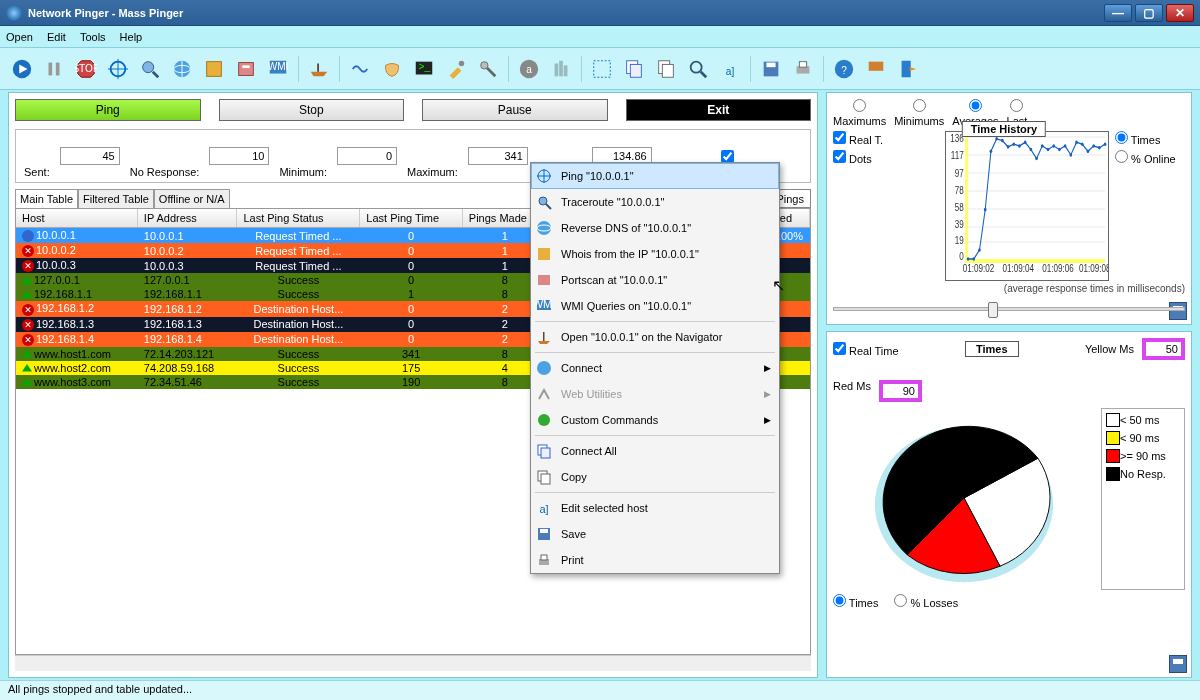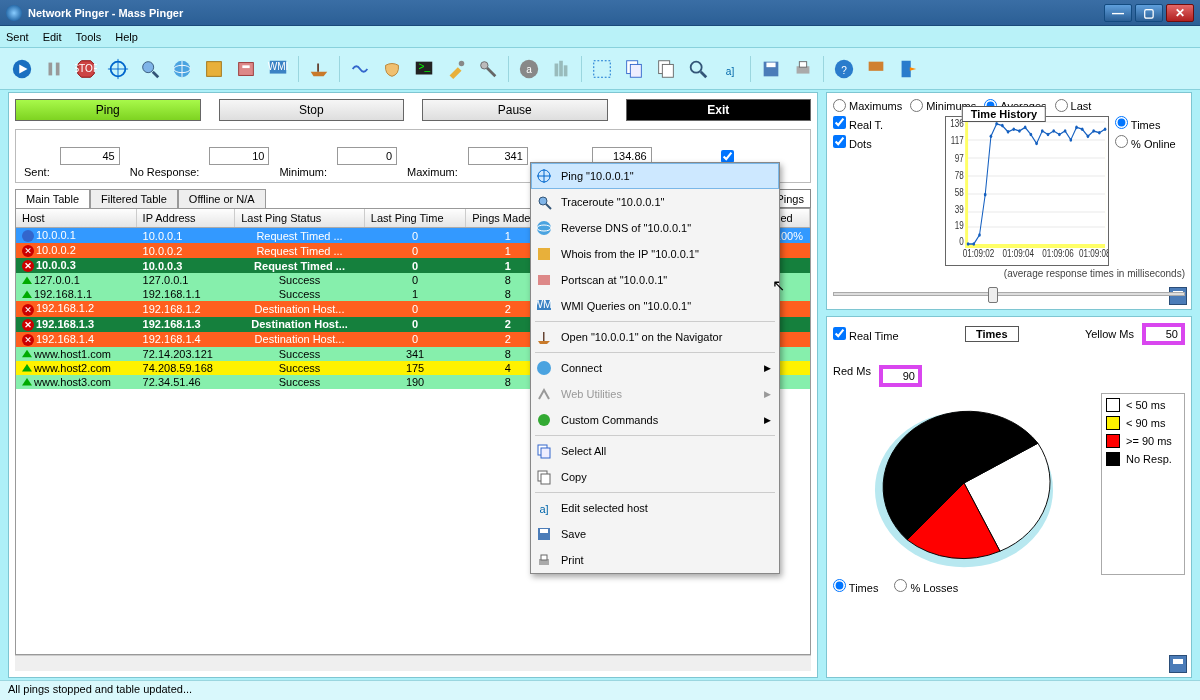--- a/index.html
+++ b/index.html
@@ -27,67 +27,67 @@
 .bigbtn { flex: 1; height: 22px; border: 1px solid #666; background: linear-gradient(#f6f6f6,#dedede); display: flex; align-items: center; justify-content: center; cursor: pointer; font-size: 12px; }
 .bigbtn.ping { background: linear-gradient(#a8f94a,#7ed321); }
 .bigbtn.exit { background: #000; color: #fff; font-weight: bold; }
 
 .statsrow { border: 1px solid #bbb; padding: 4px 8px; display: flex; align-items: center; gap: 10px; margin-bottom: 6px; font-size: 11px; }
 .statbox { border: 1px solid #999; padding: 2px 4px; min-width: 60px; text-align: right; background: #fff; height: 18px; }
 .statsrow label { white-space: nowrap; margin-top: 32px; }
 .chk { width: 13px; height: 13px; }
 
 .tabs { display: flex; gap: 0; }
-.tab { padding: 3px 10px; border: 1px solid #999; border-bottom: none; background: #eee; cursor: pointer; }
+.tab { padding: 3px 4px; border: 1px solid #999; border-bottom: none; background: #eee; cursor: pointer; }
 .tab.active { background: #fff; font-weight: normal; }
 .quickstop { margin-left: auto; border: 1px solid #888; padding: 2px 6px; display: flex; align-items: center; gap: 4px; background: #fff; }
 
 .tablewrap { border: 1px solid #999; flex: 1; overflow: auto; position: relative; background: #fff; }
 table { border-collapse: collapse; width: 100%; font-size: 11px; }
 th { background: linear-gradient(#fefefe,#e5e5e5); border-right: 1px solid #ccc; border-bottom: 1px solid #aaa; padding: 3px 6px; text-align: left; font-weight: normal; }
 td { padding: 1px 6px; border-right: 1px solid transparent; white-space: nowrap; }
 tr.sel { background: #3399ff; color: #fff; }
-tr.red { background: #15803d; color: #fff; font-weight: bold; }
+tr.red { background: #0f172a; color: #fff; }
 tr.orange { background: #ff5f1f; color: #fff; }
 tr.yellow { background: #fff200; }
-tr.white { background: #86efac; }
+tr.white { background: #4d7c0f; }
 .statusicon { display: inline-block; width: 10px; height: 10px; vertical-align: middle; margin-right: 2px; }
 .ic-ok { background: #0a0; clip-path: polygon(50% 0,100% 75%,0 75%);} 
 .ic-bad { width: 12px; height: 12px; border-radius: 50%; background: #c00; color: #fff; text-align: center; line-height: 12px; font-size: 9px; }
 .ic-sel { width: 12px; height: 12px; border-radius: 50%; background: #36c; }
 
 .hscrl { height: 16px; border-top: 1px solid #ccc; background: #efefef; }
 
 .ctxmenu { position: absolute; top: 162px; left: 530px; width: 250px; background: #f4f4f4; border: 1px solid #888; box-shadow: 2px 3px 6px rgba(0,0,0,0.35); z-index: 50; }
 .ctxmenu .mi { display: flex; align-items: center; padding: 3px 8px 3px 4px; gap: 8px; height: 26px; cursor: default; }
 .ctxmenu .mi:hover, .ctxmenu .mi.hi { background: #cde8ff; border: 1px solid #7ab7e8; padding: 2px 7px 2px 3px; }
 .ctxmenu .mi.disabled { color: #999; }
 .ctxmenu .msep { height: 1px; background: #ccc; margin: 2px 4px; }
 .ctxmenu .micon { width: 18px; height: 18px; display:flex; align-items:center; justify-content:center; }
 .ctxmenu .micon svg { width:16px; height:16px; }
 .ctxmenu .arrow { margin-left: auto; font-size: 9px; }
 
 .card { background: #fff; border: 1px solid #7ec6d2; padding: 6px; }
 .radio-row { display: flex; gap: 8px; align-items: center; margin-bottom: 4px; }
-.radio-row label { display: flex; align-items: center; gap: 3px; }
+.radio-row label { display: flex; align-items: center; gap: 3px; flex-direction: column; }
 .chartarea { flex: 1; position: relative; }
 .chartTitleBox { position: absolute; top: -10px; left: 50%; transform: translateX(-50%); background: #fff; border: 1px solid #555; padding: 1px 8px; font-weight: bold; z-index: 2; }
 .linechart { width: 100%; height: 150px; border: 1px solid #666; background: #fff; position: relative; }
 .subtxt { text-align: right; font-size: 10px; color: #444; margin-top: 2px; }
 
 .slider { margin-top: 6px; height: 18px; display: flex; align-items: center; }
 .slidertrack { flex: 1; height: 4px; background: #ddd; border: 1px solid #aaa; position: relative; }
 .sliderthumb { position: absolute; top: -6px; left: 44%; width: 10px; height: 16px; background: #eee; border: 1px solid #777; border-radius: 2px; }
 
 .piecard input.numx { width: 43px; text-align: right; border: 4px solid #d946ef; padding: 1px 3px; }
 
 .piebox { display:flex; gap:6px; margin-top:6px; }
 .piesvg { flex:1; }
 .legend { width:84px; border:1px solid #aaa; padding:4px; display:flex; flex-direction:column; gap:4px; }
-.legrow { display:flex; align-items:center; gap:6px; font-size:10px; }
+.legrow { display:flex; align-items:center; font-size:10px; }
 .sw { width:14px; height:14px; border:1px solid #000; }
 
 .statusbar { position: absolute; bottom: 0; left: 0; right: 0; height: 20px; background: #d9f8fc; border-top: 1px solid #9ad6df; padding: 2px 8px; font-size: 11px; }
 
 .saveicon { position:absolute; bottom:4px; right:4px; width:18px; height:18px; background:#4b7cb8; border:1px solid #2a4d78; }
 .saveicon::after{content:""; position:absolute; top:3px; left:3px; right:3px; height:5px; background:#fff; }
 
 .cursor { position:absolute; top:276px; left:772px; z-index:60; font-size:16px; pointer-events:none;}
 </style>
 </head>
@@ -97,21 +97,21 @@
   <div class="t-icon"></div>
   <span>Network Pinger - Mass Pinger</span>
   <div class="t-buttons">
     <span>—</span>
     <span>▢</span>
     <span class="close">✕</span>
   </div>
 </div>
 
 <div class="menubar">
-  <span>Sent</span>
+  <span>Open</span>
   <span>Edit</span>
   <span>Tools</span>
   <span>Help</span>
 </div>
 
 <div class="toolbar">
   <span class="tbtn">
       <svg viewBox="0 0 24 24">
         <circle cx="12" cy="12" r="10" fill="#1a6fc0"></circle>
         <polygon points="9,7 18,12 9,17" fill="#fff"></polygon>
@@ -686,21 +686,21 @@
       <span class="arrow">▶</span>
     </div>
     <div class="msep"></div>
     <div class="mi">
       <span class="micon">
         <svg viewBox="0 0 16 16">
           <rect x="2" y="2" width="9" height="10" fill="#fff" stroke="#36c"></rect>
           <rect x="5" y="5" width="9" height="10" fill="#eef" stroke="#36c"></rect>
         </svg>
       </span>
-      <span>Select All</span>
+      <span>Connect All</span>
     </div>
     <div class="mi">
       <span class="micon">
         <svg viewBox="0 0 16 16">
           <rect x="2" y="2" width="9" height="10" fill="#fff" stroke="#666"></rect>
           <rect x="5" y="5" width="9" height="10" fill="#fff" stroke="#666"></rect>
         </svg>
       </span>
       <span>Copy</span>
     </div>

